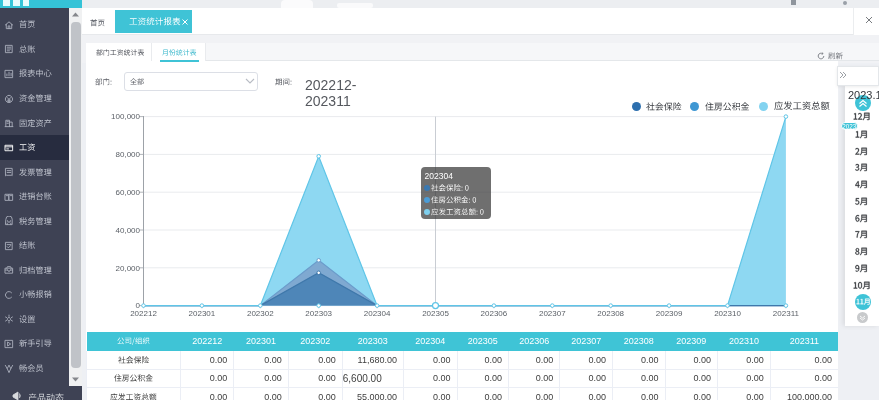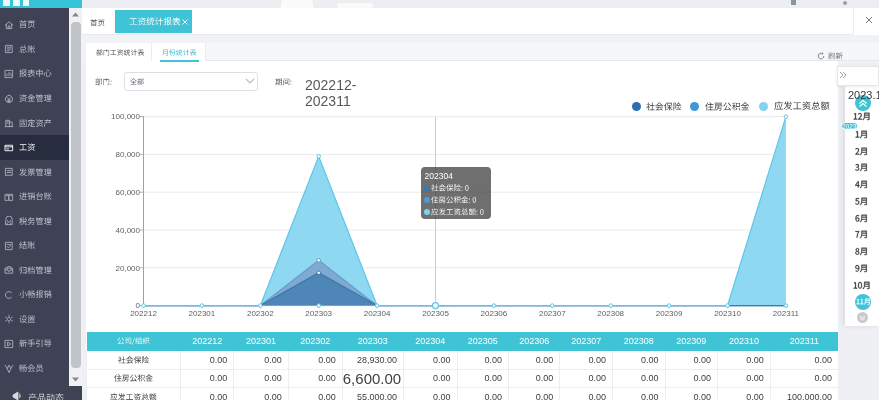--- a/index.html
+++ b/index.html
@@ -284,36 +284,36 @@
           <td style="width:52.6px;color:#fff;font-size:9px;text-align:center;padding:0">202308</td>
           <td style="width:52.6px;color:#fff;font-size:9px;text-align:center;padding:0">202309</td>
           <td style="width:52.6px;color:#fff;font-size:9px;text-align:center;padding:0">202310</td>
           <td style="width:68.4px;color:#fff;font-size:9px;text-align:center;padding:0">202311</td>
         </tr>
         <tr style="height:18.5px;background:#fff">
           <td style="border:1px solid #ebeef5;border-top:none;padding:0"></td>
           <td style="border:1px solid #ebeef5;border-top:none;font-size:9px;color:#404040;text-align:right;padding:0 6px 0 0">0.00</td>
           <td style="border:1px solid #ebeef5;border-top:none;font-size:9px;color:#404040;text-align:right;padding:0 6px 0 0">0.00</td>
           <td style="border:1px solid #ebeef5;border-top:none;font-size:9px;color:#404040;text-align:right;padding:0 6px 0 0">0.00</td>
-          <td style="border:1px solid #ebeef5;border-top:none;font-size:9px;color:#404040;text-align:right;padding:0 6px 0 0">28,930.00</td>
+          <td style="border:1px solid #ebeef5;border-top:none;font-size:9px;color:#404040;text-align:right;padding:0 6px 0 0">11,680.00</td>
           <td style="border:1px solid #ebeef5;border-top:none;font-size:9px;color:#404040;text-align:right;padding:0 6px 0 0">0.00</td>
           <td style="border:1px solid #ebeef5;border-top:none;font-size:9px;color:#404040;text-align:right;padding:0 6px 0 0">0.00</td>
           <td style="border:1px solid #ebeef5;border-top:none;font-size:9px;color:#404040;text-align:right;padding:0 6px 0 0">0.00</td>
           <td style="border:1px solid #ebeef5;border-top:none;font-size:9px;color:#404040;text-align:right;padding:0 6px 0 0">0.00</td>
           <td style="border:1px solid #ebeef5;border-top:none;font-size:9px;color:#404040;text-align:right;padding:0 6px 0 0">0.00</td>
           <td style="border:1px solid #ebeef5;border-top:none;font-size:9px;color:#404040;text-align:right;padding:0 6px 0 0">0.00</td>
           <td style="border:1px solid #ebeef5;border-top:none;font-size:9px;color:#404040;text-align:right;padding:0 6px 0 0">0.00</td>
           <td style="border:1px solid #ebeef5;border-top:none;font-size:9px;color:#404040;text-align:right;padding:0 6px 0 0">0.00</td>
         </tr>
         <tr style="height:18.5px;background:#fff">
           <td style="border:1px solid #ebeef5;border-top:none;padding:0"></td>
           <td style="border:1px solid #ebeef5;border-top:none;font-size:9px;color:#404040;text-align:right;padding:0 6px 0 0">0.00</td>
           <td style="border:1px solid #ebeef5;border-top:none;font-size:9px;color:#404040;text-align:right;padding:0 6px 0 0">0.00</td>
           <td style="border:1px solid #ebeef5;border-top:none;font-size:9px;color:#404040;text-align:right;padding:0 6px 0 0">0.00</td>
-          <td style="border:1px solid #ebeef5;border-top:none;font-size:15px;color:#404040;text-align:left;padding:0 6px 0 0">6,600.00</td>
+          <td style="border:1px solid #ebeef5;border-top:none;font-size:10px;color:#404040;text-align:left;padding:0 6px 0 0">6,600.00</td>
           <td style="border:1px solid #ebeef5;border-top:none;font-size:9px;color:#404040;text-align:right;padding:0 6px 0 0">0.00</td>
           <td style="border:1px solid #ebeef5;border-top:none;font-size:9px;color:#404040;text-align:right;padding:0 6px 0 0">0.00</td>
           <td style="border:1px solid #ebeef5;border-top:none;font-size:9px;color:#404040;text-align:right;padding:0 6px 0 0">0.00</td>
           <td style="border:1px solid #ebeef5;border-top:none;font-size:9px;color:#404040;text-align:right;padding:0 6px 0 0">0.00</td>
           <td style="border:1px solid #ebeef5;border-top:none;font-size:9px;color:#404040;text-align:right;padding:0 6px 0 0">0.00</td>
           <td style="border:1px solid #ebeef5;border-top:none;font-size:9px;color:#404040;text-align:right;padding:0 6px 0 0">0.00</td>
           <td style="border:1px solid #ebeef5;border-top:none;font-size:9px;color:#404040;text-align:right;padding:0 6px 0 0">0.00</td>
           <td style="border:1px solid #ebeef5;border-top:none;font-size:9px;color:#404040;text-align:right;padding:0 6px 0 0">0.00</td>
         </tr>
         <tr style="height:18.5px;background:#fff">

